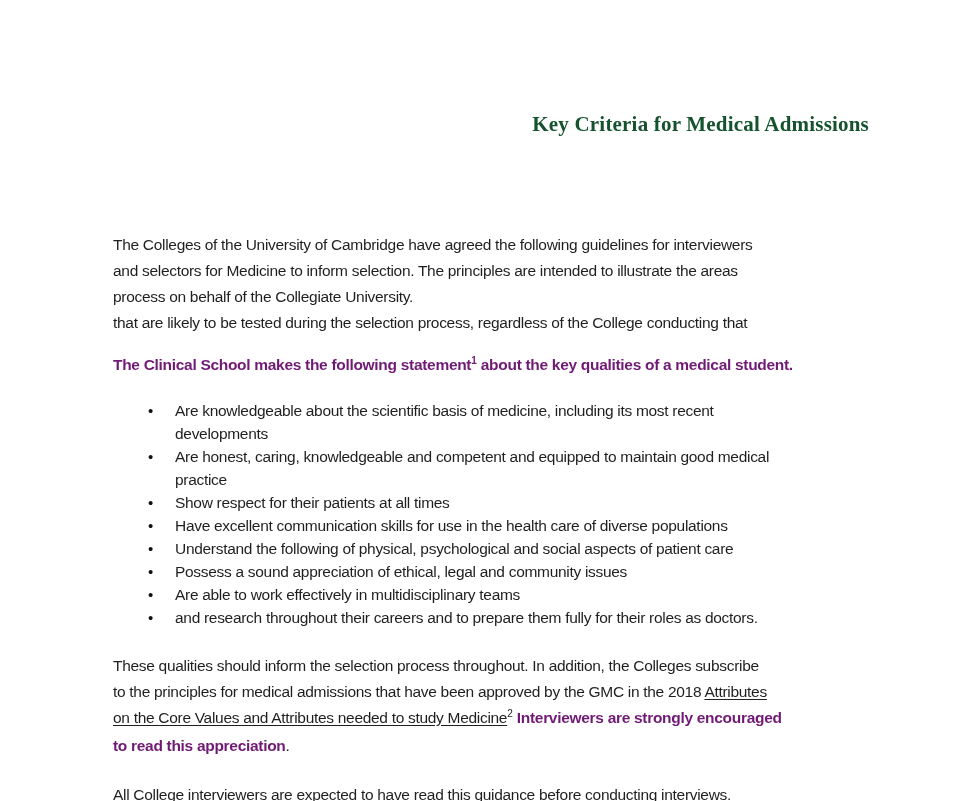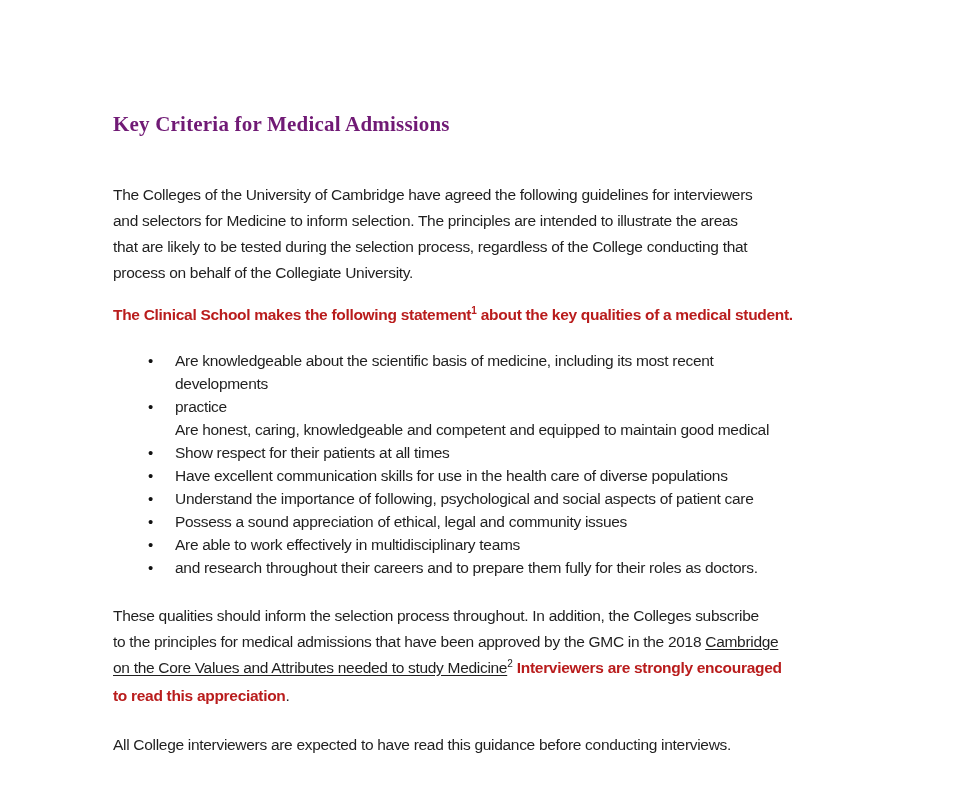--- a/index.html
+++ b/index.html
@@ -13,114 +13,114 @@
     color: #1f1f1f;
   }
   .content {
     position: absolute;
     left: 113px;
     top: 0;
     width: 756px;
   }
   .doc-title {
     margin: 112px 0 0 0;
-    text-align: left;
+    text-align: right;
     font-family: "Liberation Serif", serif;
     font-weight: 700;
     font-size: 21px;
     line-height: 24px;
     letter-spacing: 0.2px;
-    color: #701a75;
+    color: #14532d;
   }
   .para {
     font-size: 15.5px;
     line-height: 26px;
     letter-spacing: -0.3px;
   }
   .para .line, .bullet-text .line { white-space: nowrap; }
-  #p1 { margin-top: 46px; }
+  #p1 { margin-top: 96px; }
   #p2 { margin-top: 16px; }
   #p3 { margin-top: 24px; }
   #cutoff { margin-top: 23px; }
   .bullets {
     list-style: none;
     margin: 19px 0 0 0;
     padding: 0;
     font-size: 15.5px;
     line-height: 23px;
     letter-spacing: -0.3px;
   }
   .bullet-item { position: relative; padding-left: 62px; }
   .bullet-marker {
     position: absolute;
     left: 35px;
     top: 0;
     line-height: 23px;
     font-size: 15px;
     color: #111111;
   }
-  .r-b { font-weight: 700; color: #b91c1c; }
+  .r-b { font-weight: 700; color: #701a75; }
   .r-u { text-decoration: underline; text-underline-offset: 2px; }
   .r-sup {
     font-size: 10px;
     position: relative;
     top: -6px;
     letter-spacing: 0;
   }
 </style>
 </head>
 <body>
 
 <div class="page">
   <div class="content">
 
     <h1 class="doc-title">Key Criteria for Medical Admissions</h1>
 
     <div class="para" id="p1">
         <div class="line"><span>The Colleges of the University of Cambridge have agreed the following guidelines for interviewers</span></div>
         <div class="line"><span>and selectors for Medicine to inform selection. The principles are intended to illustrate the areas</span></div>
+        <div class="line"><span>process on behalf of the Collegiate University.</span></div>
         <div class="line"><span>that are likely to be tested during the selection process, regardless of the College conducting that</span></div>
-        <div class="line"><span>process on behalf of the Collegiate University.</span></div>
       </div>
 
     <div class="para" id="p2">
         <div class="line"><span class="r-b">The Clinical School makes the following statement</span><span class="r-b r-sup">1</span><span class="r-b"> about the key qualities of a medical student.</span></div>
       </div>
 
     <ul class="bullets" id="bullets">
         <li class="bullet-item">
           <span class="bullet-marker">•</span>
           <div class="bullet-text">
             <div class="line"><span>Are knowledgeable about the scientific basis of medicine, including its most recent</span></div>
             <div class="line"><span>developments</span></div>
           </div>
         </li>
         <li class="bullet-item">
           <span class="bullet-marker">•</span>
           <div class="bullet-text">
+            <div class="line"><span>Are honest, caring, knowledgeable and competent and equipped to maintain good medical</span></div>
             <div class="line"><span>practice</span></div>
-            <div class="line"><span>Are honest, caring, knowledgeable and competent and equipped to maintain good medical</span></div>
           </div>
         </li>
         <li class="bullet-item">
           <span class="bullet-marker">•</span>
           <div class="bullet-text">
             <div class="line"><span>Show respect for their patients at all times</span></div>
           </div>
         </li>
         <li class="bullet-item">
           <span class="bullet-marker">•</span>
           <div class="bullet-text">
             <div class="line"><span>Have excellent communication skills for use in the health care of diverse populations</span></div>
           </div>
         </li>
         <li class="bullet-item">
           <span class="bullet-marker">•</span>
           <div class="bullet-text">
-            <div class="line"><span>Understand the importance of following, psychological and social aspects of patient care</span></div>
+            <div class="line"><span>Understand the following of physical, psychological and social aspects of patient care</span></div>
           </div>
         </li>
         <li class="bullet-item">
           <span class="bullet-marker">•</span>
           <div class="bullet-text">
             <div class="line"><span>Possess a sound appreciation of ethical, legal and community issues</span></div>
           </div>
         </li>
         <li class="bullet-item">
           <span class="bullet-marker">•</span>
@@ -131,21 +131,21 @@
         <li class="bullet-item">
           <span class="bullet-marker">•</span>
           <div class="bullet-text">
             <div class="line"><span>and research throughout their careers and to prepare them fully for their roles as doctors.</span></div>
           </div>
         </li>
       </ul>
 
     <div class="para" id="p3">
         <div class="line"><span>These qualities should inform the selection process throughout. In addition, the Colleges subscribe</span></div>
-        <div class="line"><span>to the principles for medical admissions that have been approved by the GMC in the 2018 </span><span class="r-u">Cambridge</span></div>
+        <div class="line"><span>to the principles for medical admissions that have been approved by the GMC in the 2018 </span><span class="r-u">Attributes</span></div>
         <div class="line"><span class="r-u">on the Core Values and Attributes needed to study Medicine</span><span class="r-sup">2</span><span> </span><span class="r-b">Interviewers are strongly encouraged</span></div>
         <div class="line"><span class="r-b">to read this appreciation</span><span>.</span></div>
       </div>
 
     <div class="para" id="cutoff">
         <div class="line"><span>All College interviewers are expected to have read this guidance before conducting interviews.</span></div>
       </div>
 
   </div>
 </div>

